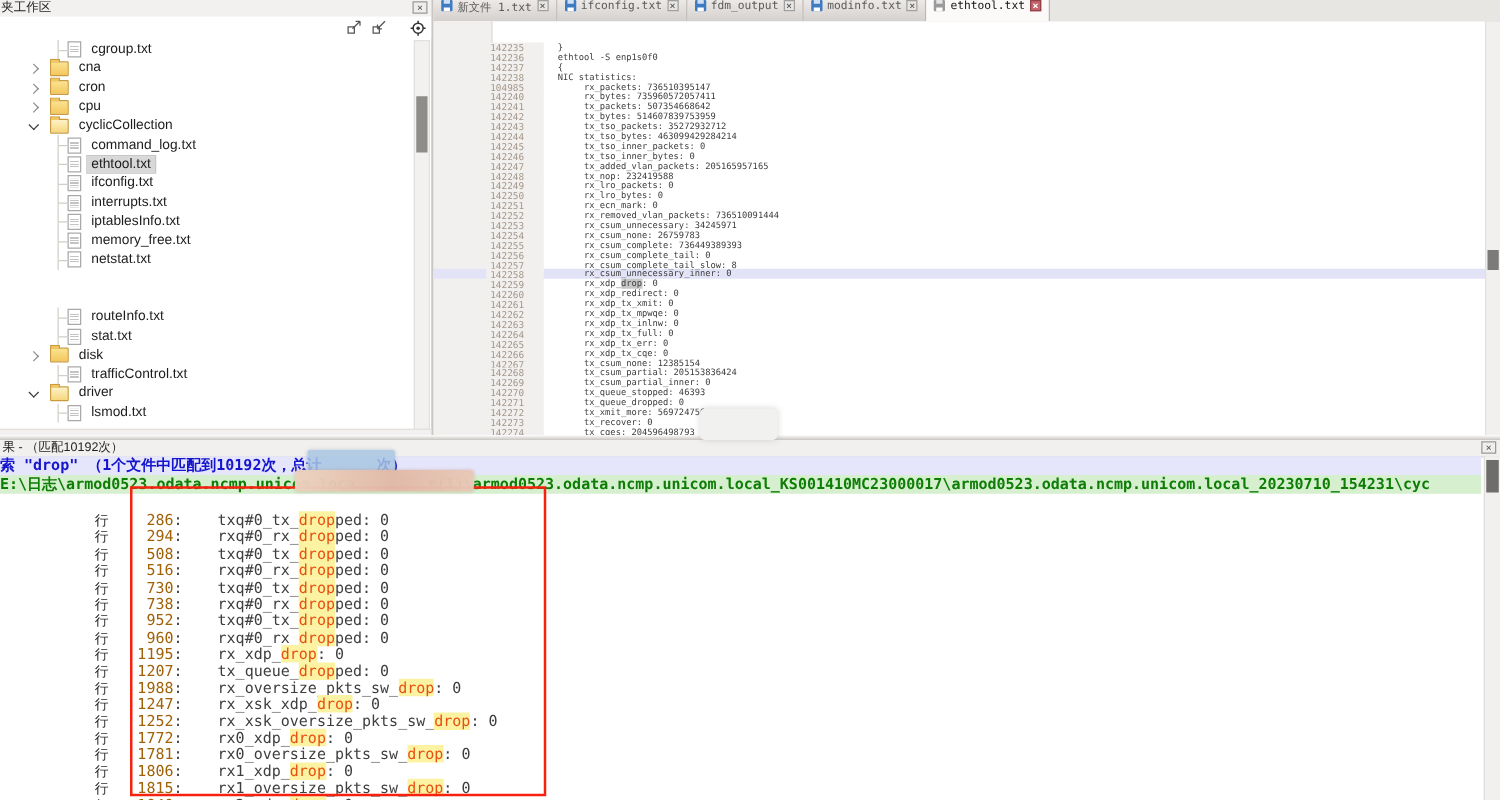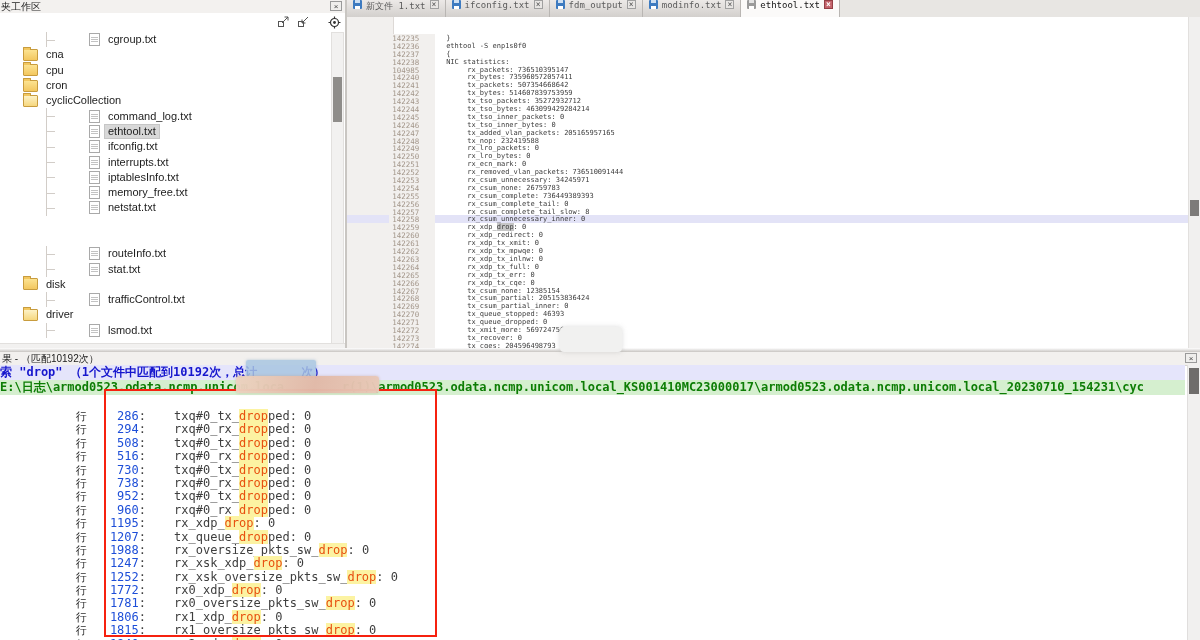--- a/index.html
+++ b/index.html
@@ -9,22 +9,22 @@
   
   .left-panel{position:absolute;left:0;top:0;width:345px;height:352px;background:#fff;border-right:2px solid #c9c6c2}
   .panel-title{position:absolute;top:0;left:0;right:0;height:13px;background:#f3f1ef;border-bottom:1px solid #d8d5d2;
                font-size:10px;line-height:13px;color:#222;padding-left:1px;overflow:hidden;white-space:nowrap}
   .small-close{position:absolute;right:3px;top:1px;width:12px;height:10px;border:1px solid #9a9a9a;background:#efeeec;
                font-size:8px;line-height:9px;text-align:center;color:#444;box-sizing:border-box}
   .panel-toolbar{position:absolute;top:13px;left:0;right:0;height:18px;background:#fff}
   .tb-icon{position:absolute;top:2px;width:13px;height:13px}
   .tree{position:absolute;top:32px;left:0;right:15px;bottom:8px;overflow:hidden;font-size:11px;color:#1c1c1c}
   .trow{height:15.3px;display:flex;align-items:center;position:relative;white-space:nowrap}
-  .trow.lvl1{padding-left:23px}
-  .trow.lvl2{padding-left:88px}
+  .trow.lvl1{padding-left:40px}
+  .trow.lvl2{padding-left:53px}
   .trow .arrow{position:absolute;left:24px;top:5px;width:5px;height:5px}
   .trow.closed .arrow{border-right:1px solid #8f8f8f;border-bottom:1px solid #8f8f8f;transform:rotate(-45deg)}
   .trow.open .arrow{border-right:1px solid #3c3c3c;border-bottom:1px solid #3c3c3c;transform:rotate(45deg);top:4px}
   .trow.lvl2::before{content:'';position:absolute;left:46px;top:0;bottom:0;border-left:1px solid #d2cdc8}
   .trow.lvl2::after{content:'';position:absolute;left:47px;top:50%;width:8px;border-top:1px solid #d2cdc8}
   .ficon{position:relative;flex:none;margin-right:5px}
   .folder .ficon{width:13px;height:10px;background:linear-gradient(#fce391,#f3c75f);border:1px solid #c89c3e;border-radius:1px}
   .folder .ficon::before{content:'';position:absolute;top:-3px;left:-1px;width:6px;height:2px;background:#f3c75f;
                          border:1px solid #c89c3e;border-bottom:none;border-radius:1px 1px 0 0}
   .folder.open .ficon{background:linear-gradient(#fdf2c6,#f6d77e)}
@@ -70,21 +70,21 @@
                  font-size:10px;line-height:13px;color:#222;padding-left:2px}
   .summary{position:absolute;top:13px;left:0;right:15px;height:15px;background:#e5e5fb;color:#1515cd;
            font:bold 12px "DejaVu Sans Mono",monospace;line-height:15px;white-space:pre;overflow:hidden}
   .blur-gap{display:inline-block;width:44px}
   .pathline{position:absolute;top:28px;left:0;right:15px;height:15px;background:#d5efcf;color:#0d7d05;
             font:bold 12px "DejaVu Sans Mono",monospace;line-height:15px;white-space:pre;overflow:hidden}
   .path-gap{display:inline-block;width:58px}
   .rrows{position:absolute;top:43px;left:0;right:12px;bottom:0;overflow:hidden}
   .rrow{height:13.4px;line-height:13.4px;white-space:pre;font:12px "DejaVu Sans Mono",monospace;color:#3e3e3e;padding-left:18px}
   .rrow .hl{color:#2b2b2b;font-family:"Liberation Sans",sans-serif;font-size:11px}
-  .rrow .lnum{display:inline-block;width:52px;text-align:right;color:#1d4ed8}
+  .rrow .lnum{display:inline-block;width:52px;text-align:right;color:#a16207}
   .rrow .content{margin-left:28px}
   .rrow .match{color:#e8500f;background:#fcf3a2}
   .results-vscroll{position:absolute;right:0;top:13px;bottom:0;width:12px;background:#f1f0ef;border-left:1px solid #e0dedd}
   .results-vthumb{position:absolute;left:1px;right:1px;top:3px;height:26px;background:#6f6d6b}
 
   
   .red-rect{position:absolute;left:104px;top:389px;width:329px;height:244px;border:2px solid #f6210f;z-index:20;pointer-events:none}
   .patch{position:absolute;z-index:25;pointer-events:none}
   .patch-editor{left:560px;top:327px;width:62px;height:25px;background:#f1f1f0;border-radius:4px;box-shadow:0 0 5px rgba(150,150,150,.35)}
   .patch-summary{left:246px;top:360px;width:70px;height:17px;background:rgba(168,198,224,.85);border-radius:2px;box-shadow:0 0 3px rgba(140,170,200,.6)}
@@ -124,27 +124,27 @@
 
       <div class="trow lvl1 folder closed">
         <span class="arrow"></span>
         <span class="ficon"></span>
         <span class="tlabel">cna</span>
       </div>
 
       <div class="trow lvl1 folder closed">
         <span class="arrow"></span>
         <span class="ficon"></span>
-        <span class="tlabel">cpu</span>
+        <span class="tlabel">cron</span>
       </div>
 
       <div class="trow lvl1 folder closed">
         <span class="arrow"></span>
         <span class="ficon"></span>
-        <span class="tlabel">cron</span>
+        <span class="tlabel">cpu</span>
       </div>
 
       <div class="trow lvl1 folder open">
         <span class="arrow"></span>
         <span class="ficon"></span>
         <span class="tlabel">cyclicCollection</span>
       </div>
 
       <div class="trow lvl2 file">
 

